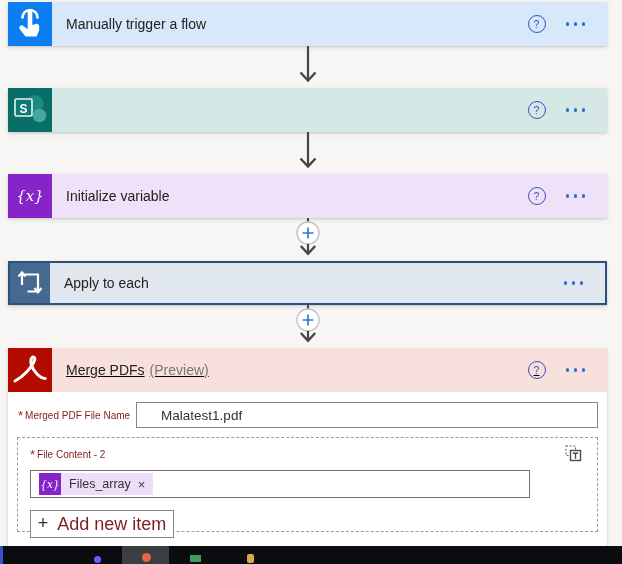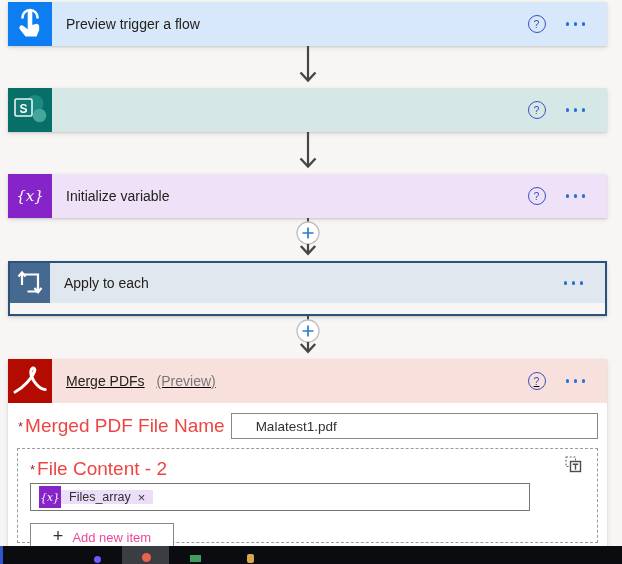--- a/index.html
+++ b/index.html
@@ -9,68 +9,68 @@
     font-family:"Liberation Sans",sans-serif;
     -webkit-font-smoothing:antialiased;
   }
   .flow{position:absolute;top:2px;left:8px;width:599px;display:flex;flex-direction:column;}
 
   
   .card{box-shadow:0 1px 2px rgba(0,0,0,.13),0 2px 6px rgba(0,0,0,.08);}
   .card-header{height:44px;display:flex;align-items:center;cursor:pointer;}
   .icon-square{width:44px;height:44px;flex:none;display:flex;align-items:center;justify-content:center;}
   .card-title{margin-left:14px;font-size:14px;color:#24221f;white-space:nowrap;}
-  .title-suffix{color:#797775;margin-left:12px;font-size:14px;}
+  .title-suffix{color:#797775;margin-left:5px;font-size:14px;}
   .header-right{margin-left:auto;display:flex;align-items:center;gap:20px;padding-right:22px;}
   .help-circle{width:16px;height:16px;border:1.3px solid #3c50c0;border-radius:50%;
     color:#3c50c0;font-size:10.5px;line-height:1;display:flex;align-items:center;justify-content:center;}
   .ellipsis{display:flex;gap:4.5px;padding:4px 0;cursor:pointer;}
   .ellipsis i{width:3.5px;height:3.5px;background:#2571d0;border-radius:50%;}
 
   .hdr-trigger{background:#d7e8fa;}   .ic-trigger{background:#0d7df2;}
   .hdr-sp{background:#d5e8e6;}        .ic-sp{background:#086e68;}
   .hdr-var{background:#eee1f8;}       .ic-var{background:#8624c9;}
   .hdr-loop{background:#e1e7ee;}      .ic-loop{background:#46698f;width:40px;height:40px;}
   .hdr-pdf{background:#f8e0dc;text-decoration:underline;}       .ic-pdf{background:#b30b00;}
 
-  .card-loop{border:2px solid #2b527c;box-sizing:border-box;height:55px;}
+  .card-loop{border:2px solid #2b527c;box-sizing:border-box;height:44px;}
   .card-loop .card-header{height:40px;}
 
   .varGlyph{color:#fff;font-size:15px;font-style:italic;font-family:"DejaVu Serif",serif;}
 
   
   .connector{display:flex;justify-content:center;}
   .conn-arrow{height:42px;}
   .conn-plus{height:43px;}
 
   
   .merge-body{background:#fff;height:154px;box-sizing:border-box;padding-top:10px;}
   .filename-row{display:flex;align-items:center;margin:0 9px 0 10px;}
   .req{color:#a4262c;font-size:13px;margin-right:2px;}
-  .field-label{font-size:19px;color:#ef4444;white-space:nowrap;}
+  .field-label{font-size:10px;color:#7f1d1d;white-space:nowrap;}
   .filename-input{flex:1;margin-left:6px;height:24px;border:1px solid #8a8886;background:#fff;
     font-family:"Liberation Sans",sans-serif;font-size:13.5px;color:#323130;padding:0 24px;outline:none;}
   .dashed-box{margin:9px 9px 0 9px;height:95px;box-sizing:border-box;border:1px dashed #9d9b99;
     padding:6px 12px 0 12px;}
   .fc-row{display:flex;align-items:flex-start;justify-content:space-between;}
   .fc-label-wrap{display:flex;align-items:center;padding-top:3px;}
   .array-toggle{cursor:pointer;margin-right:2px;}
   .token-input{width:500px;height:28px;box-sizing:border-box;border:1px solid #767472;background:#fff;
     margin-top:3px;display:flex;align-items:center;cursor:text;}
   .chip{display:flex;align-items:center;margin-left:8px;cursor:pointer;}
   .chip-x{width:22px;height:22px;background:#8624c9;color:#fff;display:flex;align-items:center;
     justify-content:center;font-size:10.5px;font-style:italic;font-family:"DejaVu Serif",serif;}
-  .chip-body{height:14px;background:#ecddf8;display:flex;align-items:center;padding:0 8px;gap:7px;}
+  .chip-body{height:22px;background:#ecddf8;display:flex;align-items:center;padding:0 8px;gap:7px;}
   .chip-label{font-size:12.5px;color:#323130;}
   .chip-close{font-size:13px;color:#3b3a39;line-height:1;cursor:pointer;}
   .add-btn{margin-top:12px;width:144px;height:28px;box-sizing:border-box;border:1px solid #8a8886;
     background:#fff;display:flex;align-items:center;justify-content:center;gap:9px;cursor:pointer;
     font-family:"Liberation Sans",sans-serif;}
   .add-plus{font-size:18px;font-weight:300;color:#323130;line-height:1;margin-top:-2px;}
-  .add-label{font-size:13px;color:#ec4899;}
+  .add-label{font-size:18px;color:#7f1d1d;}
 
   
   .taskbar{position:absolute;left:0;bottom:0;width:622px;height:18px;background:#0a0c10;display:flex;align-items:flex-end;}
   .tb-sliver{position:absolute;left:0;bottom:0;width:3px;height:18px;background:#2f55d0;}
   .tb-dot-purple{position:absolute;left:94px;bottom:1px;width:7px;height:7px;border-radius:50%;background:#6a5cff;}
   .tb-active{position:absolute;left:122px;bottom:0;width:47px;height:18px;background:#3a3d42;}
   .tb-dot-red{position:absolute;left:20px;bottom:2px;width:9px;height:9px;border-radius:50%;background:#e8644a;}
   .tb-green{position:absolute;left:190px;bottom:2px;width:11px;height:7px;background:#3f9e5f;}
   .tb-gold{position:absolute;left:247px;bottom:1px;width:7px;height:9px;border-radius:2px;background:#d9a84e;}
 </style>
@@ -80,21 +80,21 @@
 <div class="flow">
 
   <div class="card">
     <div class="card-header hdr-trigger">
       <div class="icon-square ic-trigger">
         <svg width="44" height="44" viewBox="0 0 44 44">
           <path d="M14.5 15.5 A7.5 7.5 0 0 1 29.5 15.5" stroke="#fff" stroke-width="2.6" fill="none" stroke-linecap="round"></path>
           <path d="M19.7 10.5 a2.3 2.3 0 0 1 4.6 0 V23 l3.2 -1.1 a2.8 2.8 0 0 1 3.7 2.7 V28 l-2.6 6.5 H17.5 L12 27.5 a2.4 2.4 0 0 1 3.4 -3.4 l4.3 3.2 Z" fill="#fff"></path>
         </svg>
       </div>
-      <span class="card-title">Preview trigger a flow</span>
+      <span class="card-title">Manually trigger a flow</span>
       <div class="header-right">
         <div class="help-circle">?</div>
         <div class="ellipsis">
             <i></i>
             <i></i>
             <i></i>
           </div>
       </div>
     </div>
   </div>

